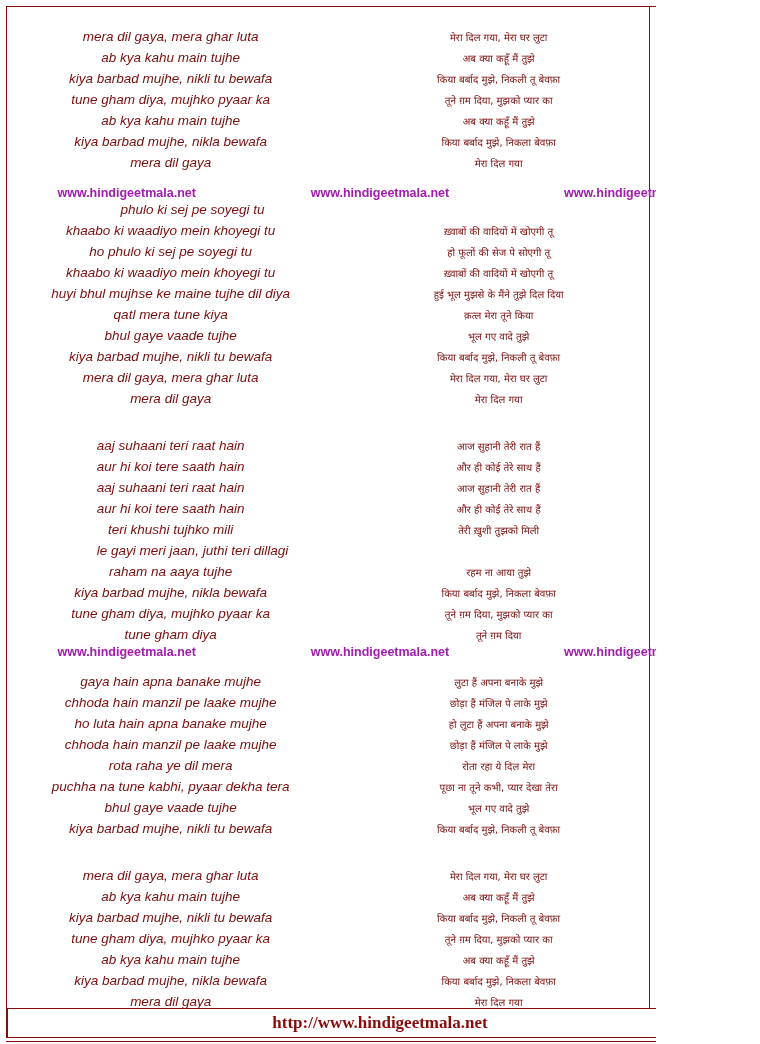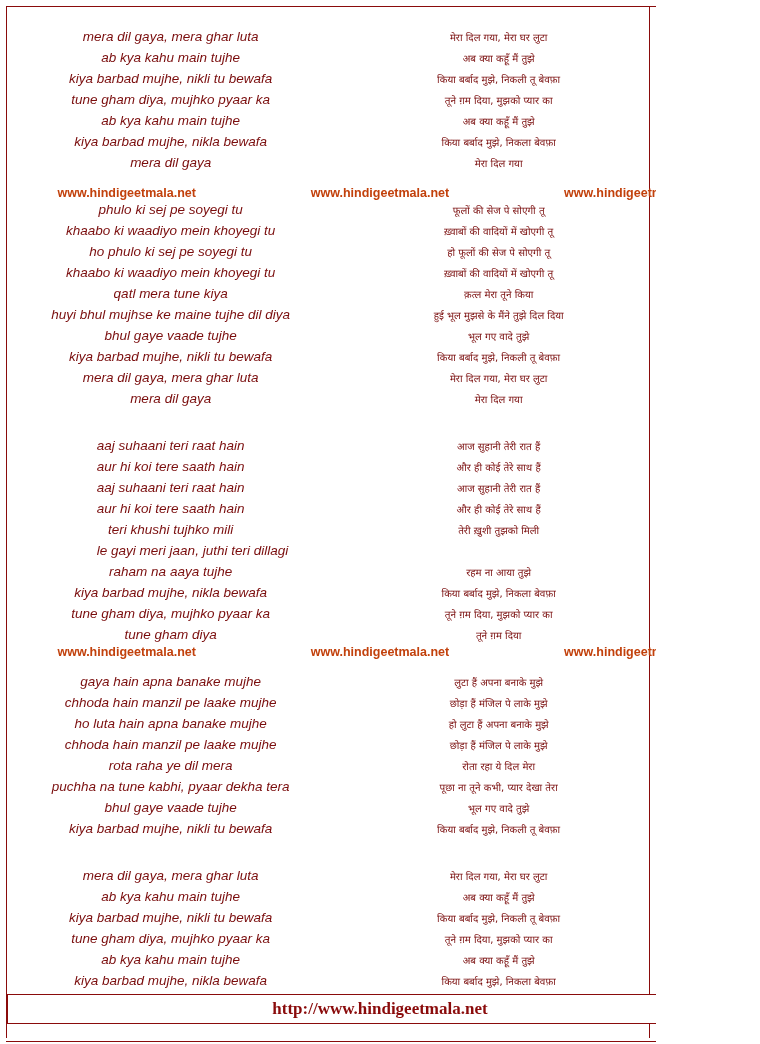--- a/index.html
+++ b/index.html
@@ -71,29 +71,29 @@
   }
   
   .watermark-row {
     position: absolute;
     left: 0;
     width: 760px;
     display: flex;
     justify-content: space-around;
     font-size: 12.5px;
     font-weight: bold;
-    color: #c2410c;
+    color: #a21caf;
     letter-spacing: 0px;
     pointer-events: none;
   }
   .watermark-row span { white-space: nowrap; }
   .footer {
     position: absolute;
     left: 7px;
-    bottom: 20px;
+    bottom: 6px;
     width: 746px;
     height: 30px;
     border: 1px solid #8a0b0b;
     box-sizing: border-box;
     display: flex;
     align-items: center;
     justify-content: center;
     background: #ffffff;
   }
   .footer a {
@@ -150,41 +150,40 @@
       </div>
       <div class="line">
         <div class="roman">mera dil gaya</div>
         <div class="deva">मेरा दिल गया</div>
       </div>
     </div>
 
     <div class="stanza">
       <div class="line">
         <div class="roman">phulo ki sej pe soyegi tu</div>
-        <div class="deva">फूलों की सेज पे सोएगी तू</div>
       </div>
       <div class="line">
         <div class="roman">khaabo ki waadiyo mein khoyegi tu</div>
         <div class="deva">ख़्वाबों की वादियों में खोएगी तू</div>
       </div>
       <div class="line">
         <div class="roman">ho phulo ki sej pe soyegi tu</div>
         <div class="deva">हो फूलों की सेज पे सोएगी तू</div>
       </div>
       <div class="line">
         <div class="roman">khaabo ki waadiyo mein khoyegi tu</div>
         <div class="deva">ख़्वाबों की वादियों में खोएगी तू</div>
       </div>
       <div class="line">
+        <div class="roman">huyi bhul mujhse ke maine tujhe dil diya</div>
+        <div class="deva">हुई भूल मुझसे के मैंने तुझे दिल दिया</div>
+      </div>
+      <div class="line">
         <div class="roman">qatl mera tune kiya</div>
         <div class="deva">क़त्ल मेरा तूने किया</div>
-      </div>
-      <div class="line">
-        <div class="roman">huyi bhul mujhse ke maine tujhe dil diya</div>
-        <div class="deva">हुई भूल मुझसे के मैंने तुझे दिल दिया</div>
       </div>
       <div class="line">
         <div class="roman">bhul gaye vaade tujhe</div>
         <div class="deva">भूल गए वादे तुझे</div>
       </div>
       <div class="line">
         <div class="roman">kiya barbad mujhe, nikli tu bewafa</div>
         <div class="deva">किया बर्बाद मुझे, निकली तू बेवफ़ा</div>
       </div>
       <div class="line">

